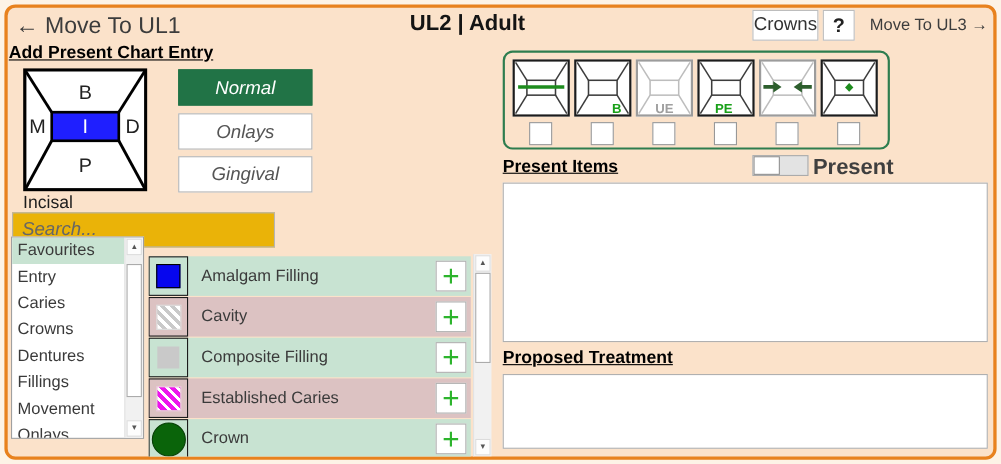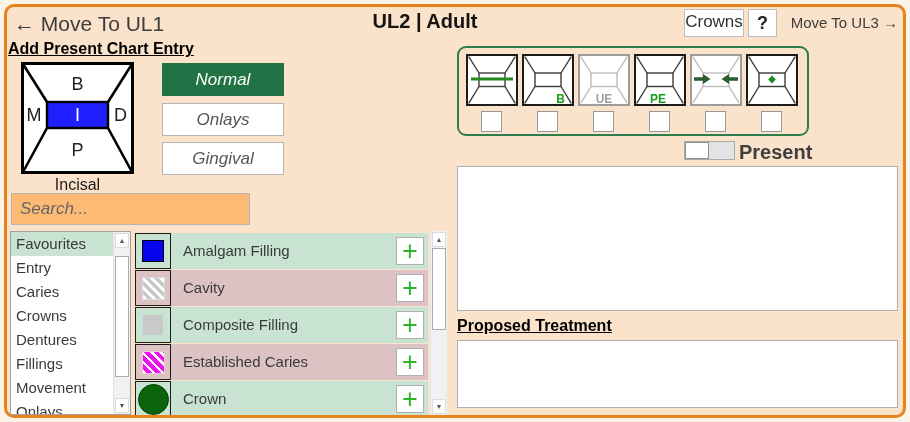--- a/index.html
+++ b/index.html
@@ -32,34 +32,34 @@
   .h-present{left:450px;top:136px}
   .h-proposed{left:450px;top:310px}
 
   
   .big-tooth{left:14px;top:55px;width:113px;height:112px}
   .bt-line{stroke:#000;stroke-width:2.6;fill:none}
   .bt-outer{fill:#fff;stroke:#000;stroke-width:3}
   .bt-inner{fill:#1f1fff;stroke:#000;stroke-width:2.4}
   .bt-label{font-size:18px;fill:#222;text-anchor:middle;font-family:"Liberation Sans",sans-serif}
   .bt-center{fill:#fff}
-  .incisal-caption{left:14px;top:169px;width:113px;text-align:center;font-size:16px;color:#1c1c1c}
+  .incisal-caption{left:14px;top:169px;width:113px;text-align:left;font-size:16px;color:#1c1c1c}
 
   
   .type-btn{left:155px;width:122px;height:33px;border:1px solid #b5b5b5;background:#fff;
     font-family:inherit;font-style:italic;font-size:17px;color:#555;cursor:pointer}
   .type-btn.active{background:#217346;border-color:#217346;color:#fff}
 
   
-  .search{left:4px;top:186px;width:239px;height:32px;border:1px solid #b5b5b5;background:#fdba74;
+  .search{left:4px;top:186px;width:239px;height:32px;border:1px solid #b5b5b5;background:#eab308;
     font-family:inherit;font-size:17px;padding:0 8px;color:#333}
   .search::placeholder{color:#666;font-style:italic}
 
   
-  .cat-list{left:3px;top:224px;width:121px;height:184px;background:#fff;border:1px solid #a0a0a0;overflow:hidden}
+  .cat-list{left:3px;top:208px;width:121px;height:184px;background:#fff;border:1px solid #a0a0a0;overflow:hidden}
   .cat-item{height:24px;line-height:24px;padding-left:5px;font-size:15px;color:#3a3a3a;cursor:pointer;
     width:102px;white-space:nowrap}
   .cat-item.selected{background:#c8e3d2}
 
   
   .scrollbar{position:absolute;top:0;right:0;bottom:0;width:17px;background:#f1f1f1;border-left:1px solid #e3e3e3}
   .sb-btn{position:absolute;left:1px;right:1px;height:15px;background:#fdfdfd;border:1px solid #dcdcdc;
     text-align:center;font-size:7px;line-height:13px;color:#555;cursor:pointer}
   .sb-up{top:1px}
   .sb-down{bottom:1px}
@@ -278,20 +278,21 @@
       </svg>
     </button>
     <div class="state-check" style="left:22px"></div>
     <div class="state-check" style="left:78px"></div>
     <div class="state-check" style="left:134px"></div>
     <div class="state-check" style="left:190px"></div>
     <div class="state-check" style="left:246px"></div>
     <div class="state-check" style="left:302px"></div>
   </div>
 
+  <div class="abs section-heading h-present">Present Items</div>
   <div class="abs toggle">
     <div class="knob"></div>
   </div>
   <div class="abs present-label">Present</div>
   <div class="abs listbox present-box"></div>
 
   <div class="abs section-heading h-proposed">Proposed Treatment</div>
   <div class="abs listbox proposed-box"></div>
 
 </div>

